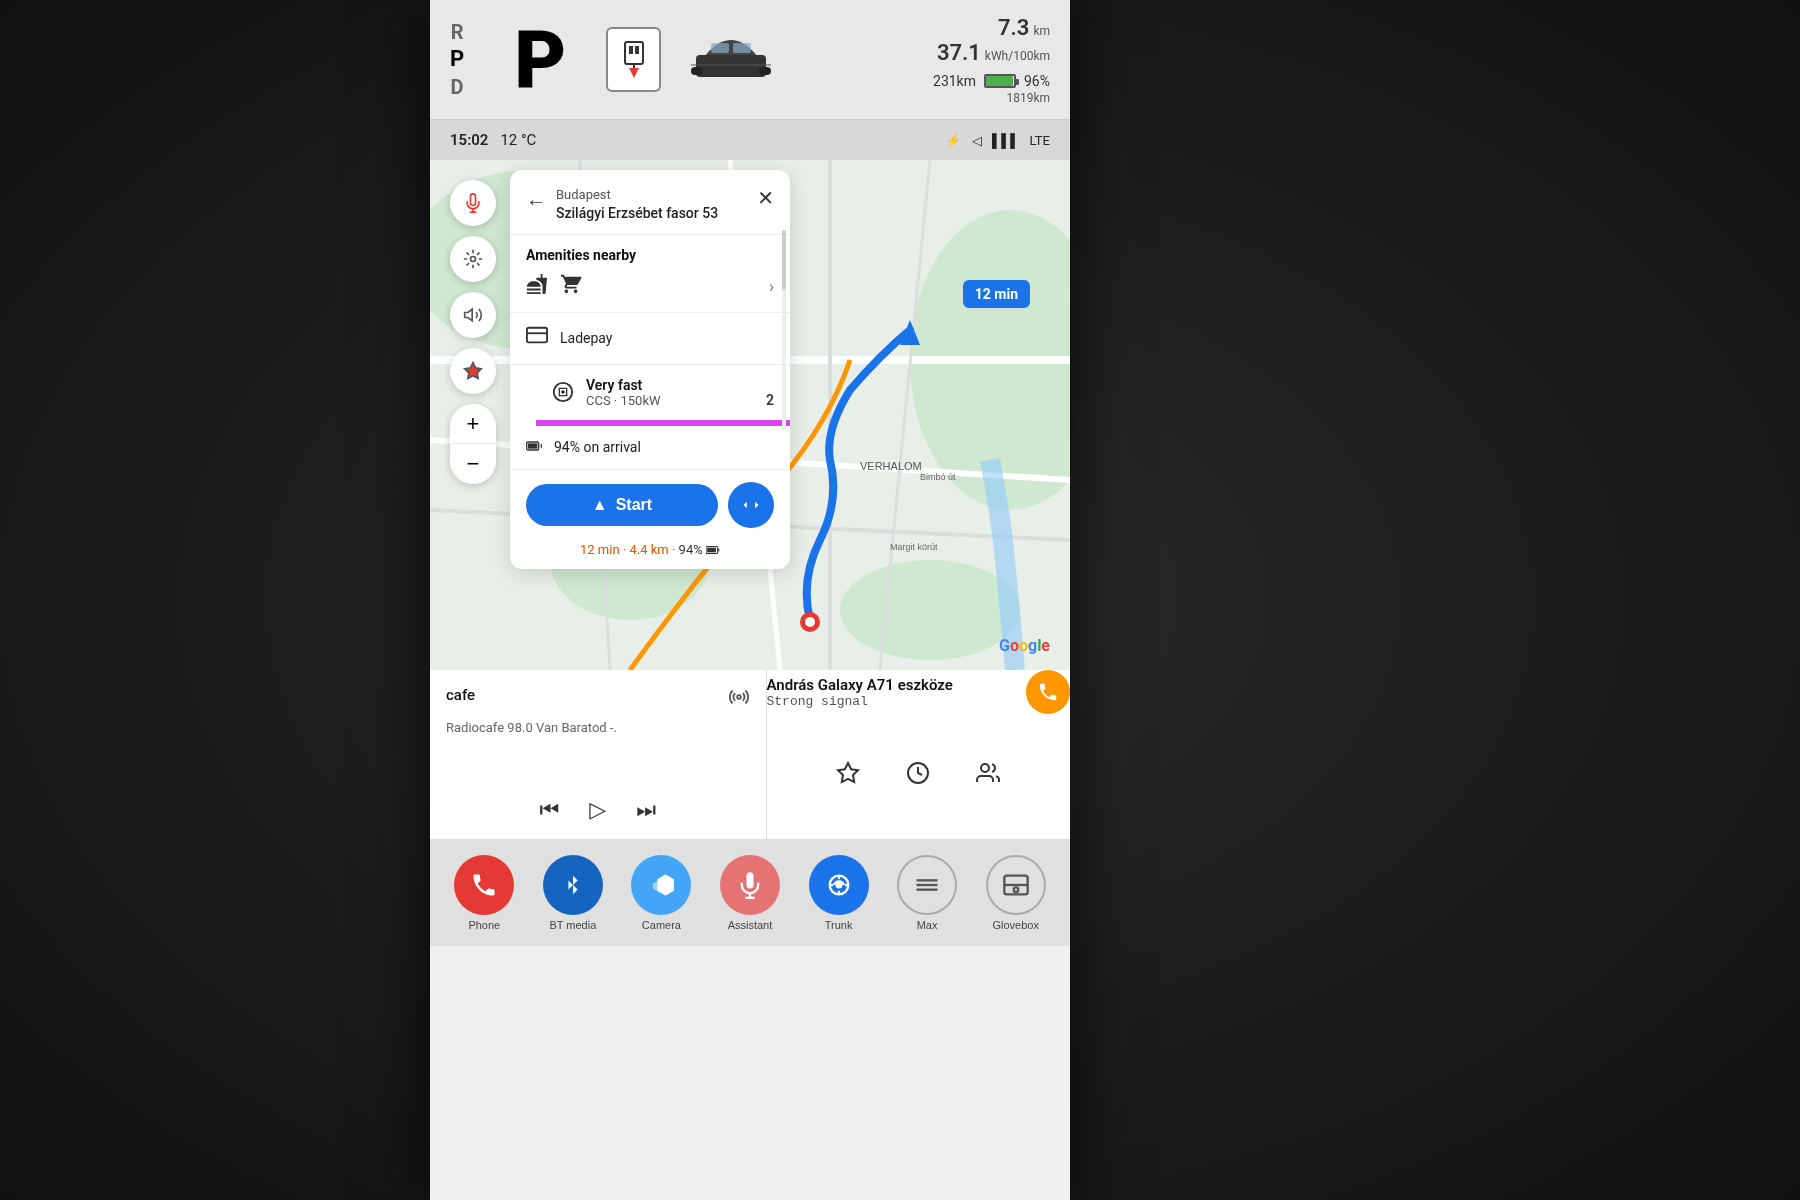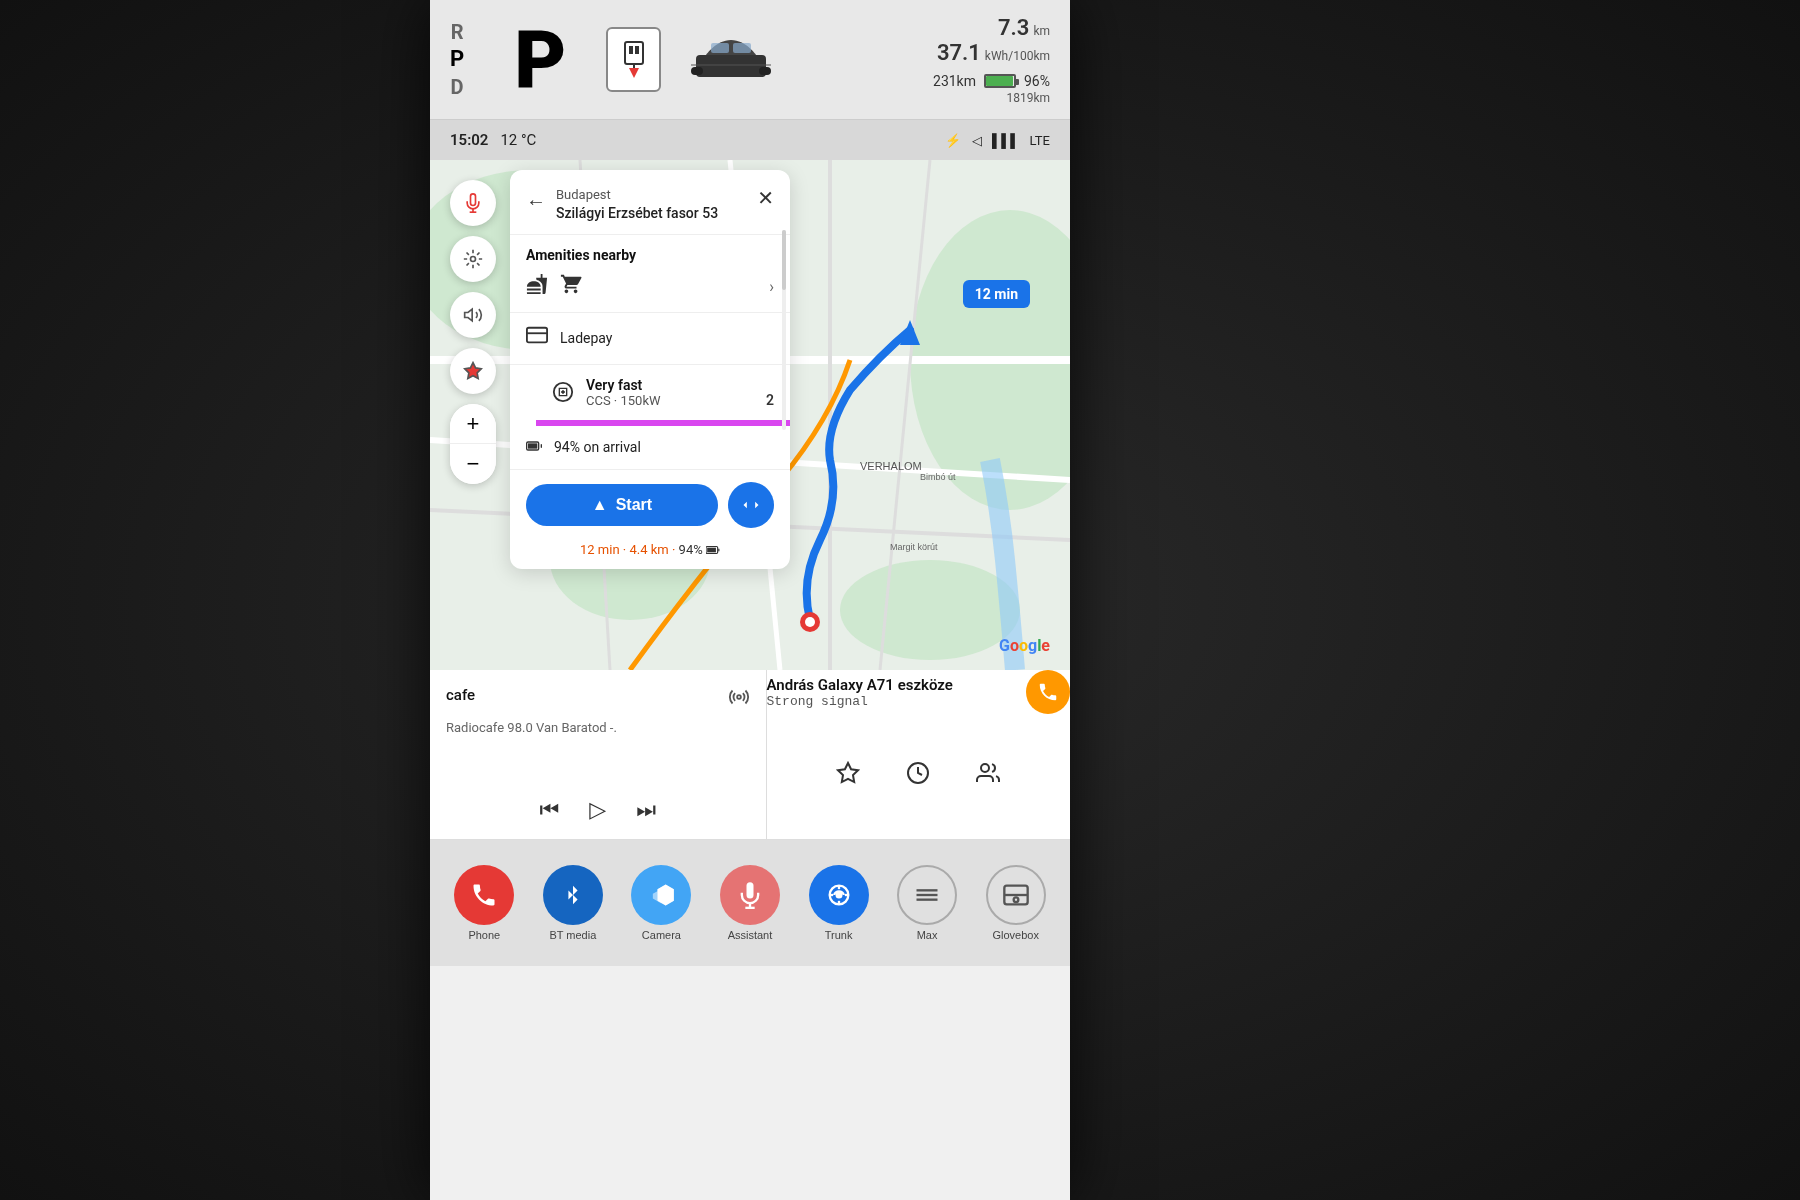--- a/index.html
+++ b/index.html
@@ -481,21 +481,21 @@
       font-size: 24px;
       cursor: pointer;
       display: flex;
       align-items: center;
       justify-content: center;
       color: #333;
     }
 
     
     .app-bar {
-      height: 126px;
+      height: 106px;
       background: #e0e0e0;
       display: flex;
       align-items: center;
       justify-content: space-around;
       padding: 0 10px;
     }
     .app-icon-btn {
       display: flex;
       flex-direction: column;
       align-items: center;

